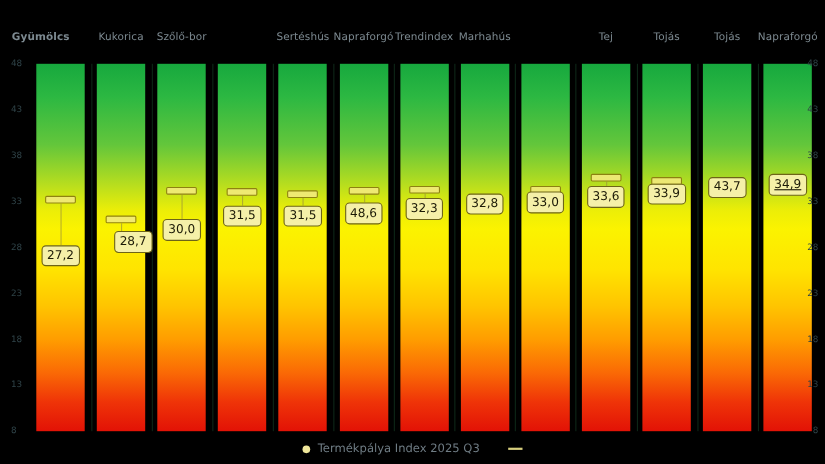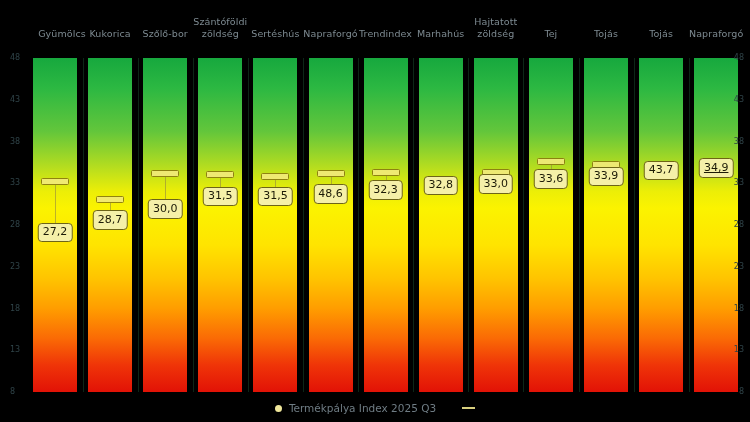--- a/index.html
+++ b/index.html
@@ -152,29 +152,27 @@
     background: #d8cf7e;
     display: inline-block;
   }
 </style>
 </head>
 <body>
 
 <div id="chart-root">
 
   <div class="cat-labels">
-      <div class="cat-label" style="left: 30px; width: 64px; top: 28px;">Gyümölcs</div>
+      <div class="cat-label" style="left: 5px; width: 64px; top: 28px; font-weight: bold;">Gyümölcs</div>
       <div class="cat-label" style="left: 78.1px; width: 64px; top: 28px;">Kukorica</div>
       <div class="cat-label" style="left: 133.2px; width: 64px; top: 28px;">Szőlő-bor</div>
-      <div class="cat-label" style="left: 188.3px; width: 64px; top: 16px;">Szántóföldi zöldség</div>
       <div class="cat-label" style="left: 243.4px; width: 64px; top: 28px;">Sertéshús</div>
       <div class="cat-label" style="left: 298.5px; width: 64px; top: 28px;">Napraforgó</div>
       <div class="cat-label" style="left: 353.6px; width: 64px; top: 28px;">Trendindex</div>
       <div class="cat-label" style="left: 408.7px; width: 64px; top: 28px;">Marhahús</div>
-      <div class="cat-label" style="left: 463.8px; width: 64px; top: 16px;">Hajtatott zöldség</div>
       <div class="cat-label" style="left: 518.9px; width: 64px; top: 28px;">Tej</div>
       <div class="cat-label" style="left: 574px; width: 64px; top: 28px;">Tojás</div>
       <div class="cat-label" style="left: 629.1px; width: 64px; top: 28px;">Tojás</div>
       <div class="cat-label" style="left: 684.2px; width: 64px; top: 28px;">Napraforgó</div>
     </div>
 
   <div class="axis-left"></div>
   <div class="axis-right"></div>
 
   <div class="plot">
@@ -189,21 +187,21 @@
       <div class="gridline" style="left: 523.4px;"></div>
       <div class="gridline" style="left: 578.5px;"></div>
       <div class="gridline" style="left: 633.6px;"></div>
       <div class="gridline" style="left: 688.7px;"></div>
       <div class="column" style="left: 33px; width: 44px;"></div>
       <div class="marker-2024" style="left: 41px; width: 28px; top: 120.08px;"></div>
       <div class="value-box" style="left: 55px; top: 164.68px; transform: translateX(-50%);">27,2</div>
       <div class="connector" style="left: 55px; top: 127.08px; height: 37.6px;"></div>
       <div class="column" style="left: 88.1px; width: 44px;"></div>
       <div class="marker-2024" style="left: 96.1px; width: 28px; top: 138.45px;"></div>
-      <div class="value-box" style="left: 110px; top: 152.155px; transform: translateX(-50%);">28,7</div>
+      <div class="value-box" style="left: 121px; top: 152.155px; transform: translateX(-50%);">28,7</div>
       <div class="connector" style="left: 110.1px; top: 145.45px; height: 6.705px;"></div>
       <div class="column" style="left: 143.2px; width: 44px;"></div>
       <div class="marker-2024" style="left: 151.2px; width: 28px; top: 111.73px;"></div>
       <div class="value-box" style="left: 165.2px; top: 141.3px; transform: translateX(-50%);">30,0</div>
       <div class="connector" style="left: 165.2px; top: 118.73px; height: 22.57px;"></div>
       <div class="column" style="left: 198.3px; width: 44px;"></div>
       <div class="marker-2024" style="left: 206.3px; width: 28px; top: 113.4px;"></div>
       <div class="value-box" style="left: 220.3px; top: 128.775px; transform: translateX(-50%);">31,5</div>
       <div class="connector" style="left: 220.3px; top: 120.4px; height: 8.375px;"></div>
       <div class="column" style="left: 253.4px; width: 44px;"></div>

